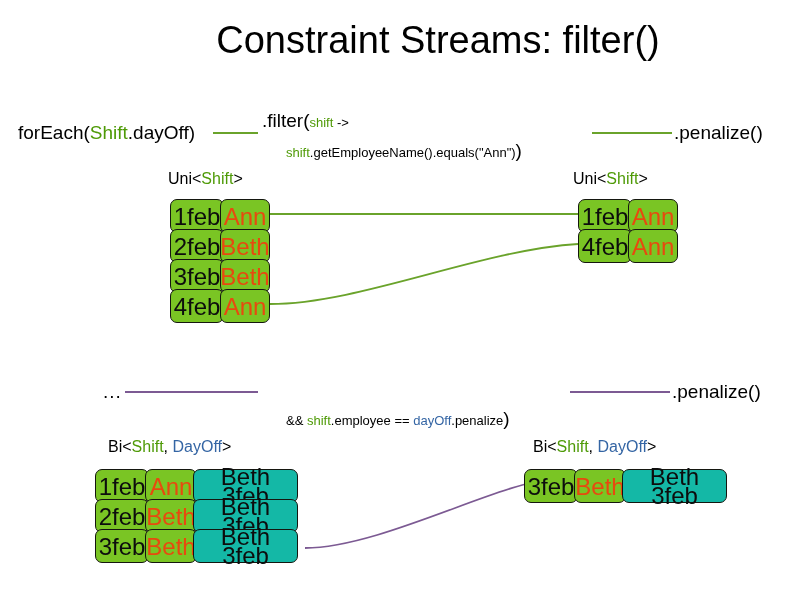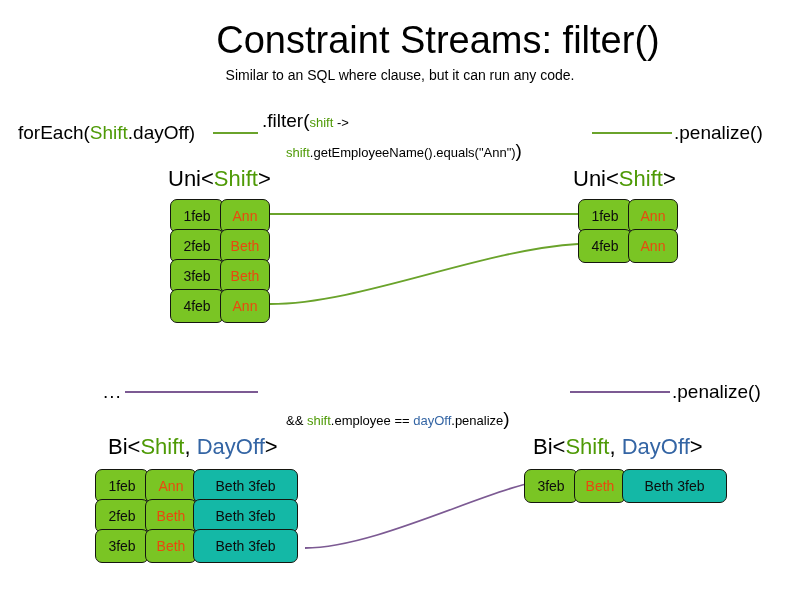--- a/index.html
+++ b/index.html
@@ -42,42 +42,42 @@
     line-height: 18px;
     color: #000;
   }
   
   .abs {
     position: absolute;
     white-space: nowrap;
   }
   .code-big   { font-size: 19px; line-height: 22px; }
   .code-small { font-size: 13px; line-height: 16px; }
-  .type-lbl   { font-size: 22px; line-height: 21px; }
+  .type-lbl   { font-size: 16px; line-height: 21px; }
   .dots       { font-size: 19px; line-height: 22px; letter-spacing: 1px; }
 
   .g { color: #4e9a06; }      
   .b { color: #3465a4; }      
   .k { color: #000000; }
 
   
   .fact {
     position: absolute;
     display: flex;
     align-items: stretch;
     height: 30px;
   }
   .cell {
     box-sizing: border-box;
     border: 1.6px solid #14160f;
     border-radius: 7px;
     display: flex;
     align-items: center;
     justify-content: center;
-    font-size: 14px;
+    font-size: 24px;
     line-height: 19px;
     padding: 16px 4px;
     text-align: center;
   }
   .cell-green { background: #7ac524; }
   .cell-blue  { background: #14b8a6; }
   .txt-date   { color: #0d0d0d; }
   .txt-name   { color: #e8490f; }
   .txt-dayoff { color: #0d0d0d; }
   .cell + .cell { margin-left: -4px; }
@@ -91,21 +91,20 @@
     height: 600px;
     pointer-events: none;
   }
 </style>
 </head>
 <body>
 
 <div class="slide">
 
   <div class="title">Constraint Streams: filter()</div>
-  <div class="subtitle">Similar to an SQL where clause, but it can run any code.</div>
 
   <svg class="lines" viewBox="0 0 800 600" xmlns="http://www.w3.org/2000/svg">
 
     <line x1="213" y1="133" x2="258" y2="133" stroke="#6aa32b" stroke-width="1.8"></line>
     <line x1="592" y1="133" x2="672" y2="133" stroke="#6aa32b" stroke-width="1.8"></line>
 
     <path d="M270,214 L578,214" fill="none" stroke="#6aa32b" stroke-width="1.8"></path>
     <path d="M270,304 C360,304 480,250 578,244" fill="none" stroke="#6aa32b" stroke-width="1.8"></path>
 
     <line x1="125" y1="392" x2="258" y2="392" stroke="#7c5a93" stroke-width="1.8"></line>

